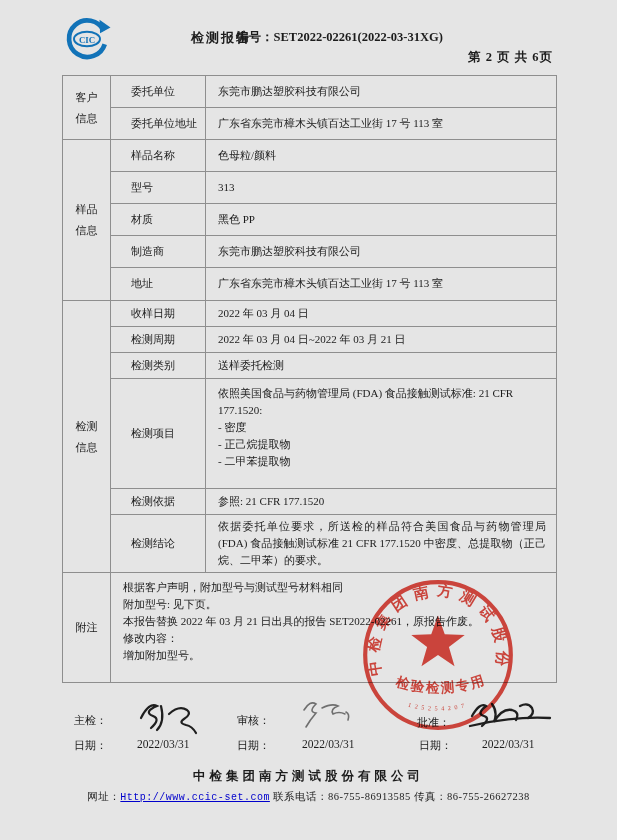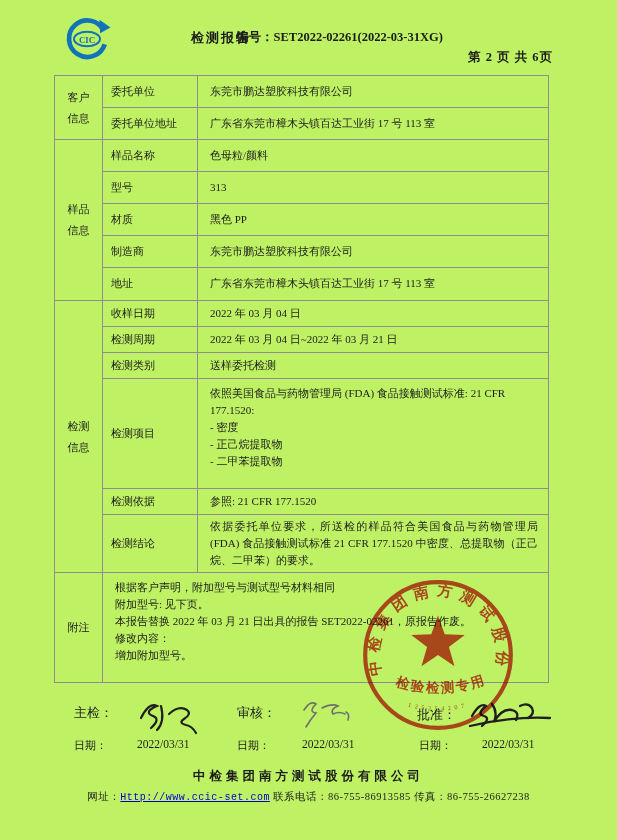--- a/index.html
+++ b/index.html
@@ -7,50 +7,50 @@
     --link_blue:#0000cc;
     --stamp_red:#dd3327;
     --ink:#1c1c1c;
     --border_gray:#8e8e8e;
   }
   *{margin:0;padding:0;box-sizing:border-box;}
   html,body{background:#ffffff;}
   .page{
     position:relative;
     width:617px;height:840px;
-    background:#bef264;
+    background:#e5e5e5;
     font-family:"Liberation Serif","DejaVu Serif",serif;
     color:var(--ink);
     overflow:hidden;
   }
   
   .header{position:absolute;top:0;left:0;width:617px;height:75px;}
   .logo{position:absolute;left:63px;top:15px;width:48px;height:48px;color:var(--logo_blue);}
   .hdr-title{position:absolute;left:144px;top:29px;font-size:13px;font-weight:bold;letter-spacing:2px;margin-left:47px;}
   .hdr-number{position:absolute;left:236px;top:29px;font-size:12.5px;font-weight:bold;}
   .hdr-page{position:absolute;left:468px;top:29px;font-size:12.5px;font-weight:bold;letter-spacing:1px;margin-top:20px;}
   
   table.info{
-    position:absolute;left:54px;top:75px;width:495px;
+    position:absolute;left:62px;top:75px;width:495px;
     border-collapse:collapse;table-layout:fixed;
   }
   table.info td{
     border:1px solid var(--border_gray);
     font-size:11px;line-height:1.55;
     vertical-align:middle;color:var(--ink);
   }
   td.grp{text-align:center;}
   td.grp span{display:block;line-height:1.9;}
-  td.lbl{padding-left:8px;}
+  td.lbl{padding-left:20px;}
   td.val{padding-left:12px;padding-right:10px;}
   td.multiline{padding-top:6px;padding-bottom:18px;line-height:1.8;vertical-align:top;}
   td.just{text-align:justify;line-height:1.75;}
   
   .sig-area{position:absolute;left:62px;top:692px;width:495px;height:70px;font-size:11px;}
-  .sig-label{position:absolute;font-size:13px;}
+  .sig-label{position:absolute;font-size:11px;margin-top:9px;}
   .sig-svg{position:absolute;}
   .date-label{position:absolute;top:46px;font-size:11px;}
   .date-val{position:absolute;top:46px;font-size:11.5px;}
   
   .stamp{
     position:absolute;left:360px;top:577px;width:156px;height:156px;
     color:var(--stamp_red);opacity:.88;mix-blend-mode:multiply;pointer-events:none;
   }
   
   .footer{position:absolute;left:0;top:768px;width:617px;text-align:center;}

